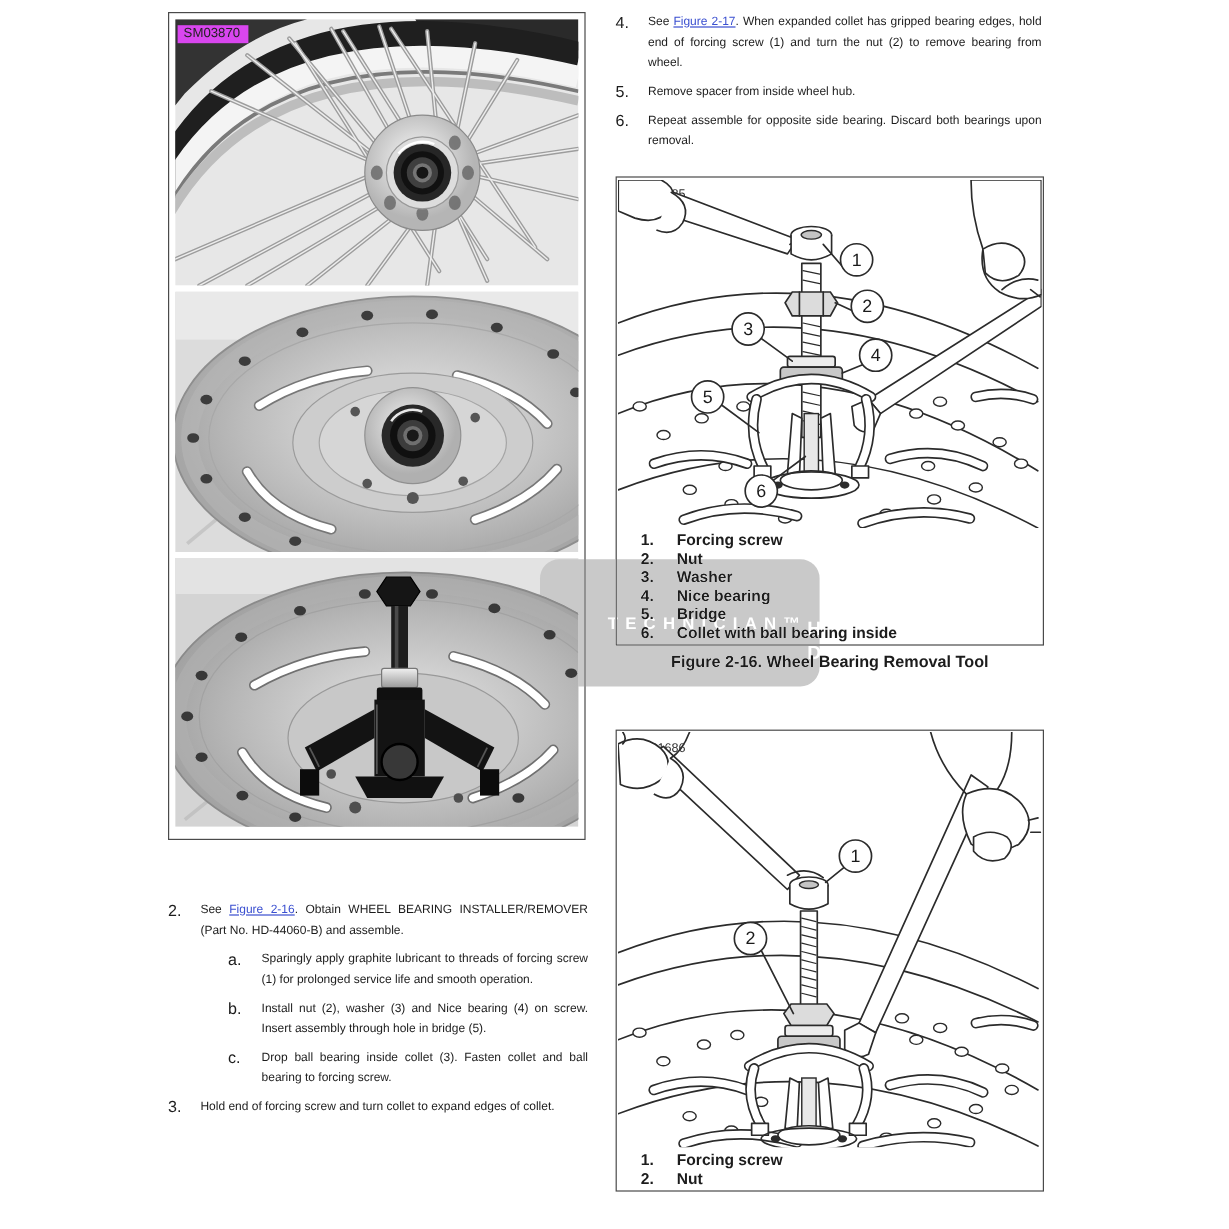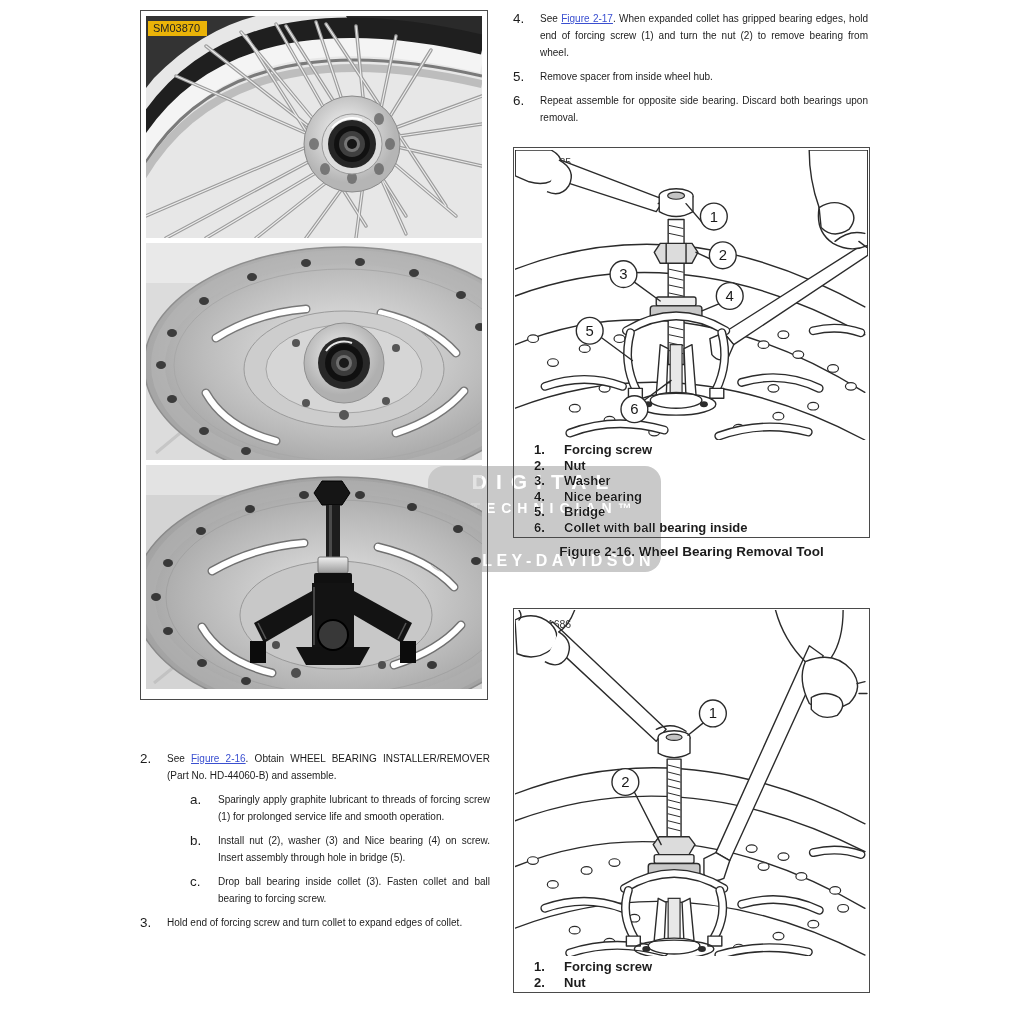--- a/index.html
+++ b/index.html
@@ -2,34 +2,34 @@
 <html><head>
 <meta charset="utf-8">
 <style>
   html,body{margin:0;padding:0;background:#fff;}
   .page{position:relative;width:1024px;height:1024px;background:#ffffff;overflow:hidden;
         font-family:"Liberation Sans",sans-serif;color:#1c1c1c;}
   .figbox{position:absolute;border:1.4px solid #4a4a4a;background:#fff;box-sizing:border-box;}
   .photo-stack{position:absolute;left:146px;top:16px;width:336px;display:flex;flex-direction:column;gap:5px;}
   .caption{position:absolute;font-weight:bold;font-size:13.5px;text-align:center;}
   .smlabel{position:absolute;font-size:10.5px;color:#333;}
-  .photolabel{position:absolute;left:148px;top:21px;background:#eab308;padding:1px 7px 2px 5px;
+  .photolabel{position:absolute;left:148px;top:21px;background:#d946ef;padding:1px 7px 2px 5px;
               font-size:11px;color:#222;z-index:3;}
   .steps{position:absolute;}
   .step{display:flex;margin-bottom:7px;}
   .step-num{flex:0 0 27px;font-size:13.4px;line-height:17px;}
   .step-text{margin:0;flex:1;font-size:10px;line-height:17px;text-align:justify;}
   .substep{margin-left:50px;}
   .substep .step-num{flex:0 0 28px;}
   a.link{color:#3a4fd0;text-decoration:underline;}
   .legend{position:absolute;left:20px;}
   .leg-row{display:flex;font-weight:bold;font-size:13px;line-height:15.6px;}
   .leg-num{flex:0 0 30px;}
-  .watermark{position:absolute;left:428px;top:466px;width:233px;height:106px;border-radius:16px;
-             background:#c9c9c9;mix-blend-mode:darken;z-index:6;display:flex;flex-direction:column;
+  .watermark{position:absolute;left:450px;top:466px;width:233px;height:106px;border-radius:16px;
+             background:#c9c9c9;mix-blend-mode:darken;z-index:6;display:flex;
              align-items:center;justify-content:center;color:#ffffff;font-weight:bold;}
   .wm1{font-size:21px;letter-spacing:9px;line-height:30px;}
   .wm2{font-size:14px;letter-spacing:6px;line-height:22px;margin-left:20px;}
   .wm3{font-size:16px;letter-spacing:4.5px;line-height:20px;margin-top:32px;}
   svg{display:block;font-family:"Liberation Sans",sans-serif;}
   .k{stroke:#2b2b2b;fill:none;stroke-width:1.4;stroke-linecap:round;stroke-linejoin:round;}
   .w{fill:#fff;stroke:#2b2b2b;stroke-width:1.4;stroke-linejoin:round;}
   .s9{stroke:#2b2b2b;stroke-width:9;fill:none;stroke-linecap:round;}
   .s6{stroke:#fff;stroke-width:6.2;fill:none;stroke-linecap:round;}
   .hole{fill:#fff;stroke:#2b2b2b;stroke-width:1.2;}

